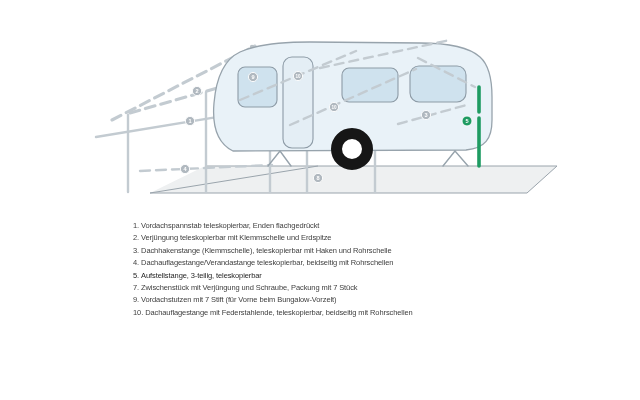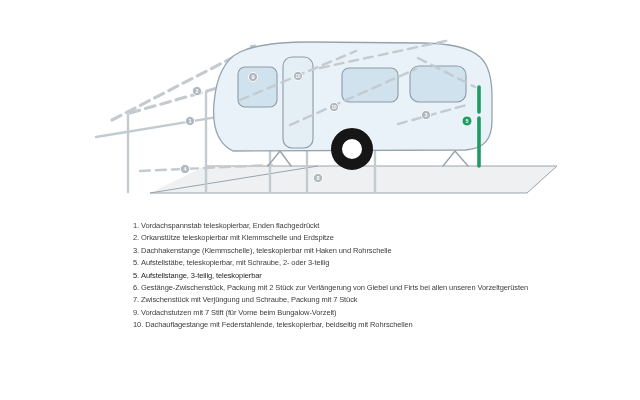--- a/index.html
+++ b/index.html
@@ -121,23 +121,22 @@
         <g>
           <circle cx="467" cy="121" r="5" stroke="#ffffff" stroke-width="0.9" fill="#1e9b62"></circle>
           <text class="badge-num" x="467" y="123.2">5</text>
         </g>
       </g>
     </svg>
   </div>
 
   <div class="parts-list">
     <div class="part-row"><span class="num">1.</span><span>Vordachspannstab teleskopierbar, Enden flachgedrückt</span></div>
-    <div class="part-row"><span class="num">2.</span><span>Orkanstütze teleskopierbar mit Klemmschelle und Erdspitze</span></div>
+    <div class="part-row"><span class="num">2.</span><span>Verjüngung teleskopierbar mit Klemmschelle und Erdspitze</span></div>
     <div class="part-row"><span class="num">3.</span><span>Dachhakenstange (Klemmschelle), teleskopierbar mit Haken und Rohrschelle</span></div>
-    <div class="part-row"><span class="num">5.</span><span>Aufstellstäbe, teleskopierbar, mit Schraube, 2- oder 3-teilig</span></div>
+    <div class="part-row"><span class="num">4.</span><span>Dachauflagestange/Verandastange teleskopierbar, beidseitig mit Rohrschellen</span></div>
     <div class="part-row bold"><span class="num">5.</span><span>Aufstellstange, 3-teilig, teleskopierbar</span></div>
-    <div class="part-row"><span class="num">6.</span><span>Gestänge-Zwischenstück,  Packung mit 2 Stück zur Verlängerung von Giebel und Firts bei allen unseren Vorzeltgerüsten</span></div>
     <div class="part-row"><span class="num">7.</span><span>Zwischenstück mit Verjüngung und Schraube, Packung mit 7 Stück</span></div>
     <div class="part-row"><span class="num">9.</span><span>Vordachstutzen mit 7 Stift (für Vorne beim Bungalow-Vorzelt)</span></div>
     <div class="part-row"><span class="num">10.</span><span>Dachauflagestange mit Federstahlende, teleskopierbar, beidseitig mit Rohrschellen</span></div>
   </div>
 
 </div>
 
 </body></html>

